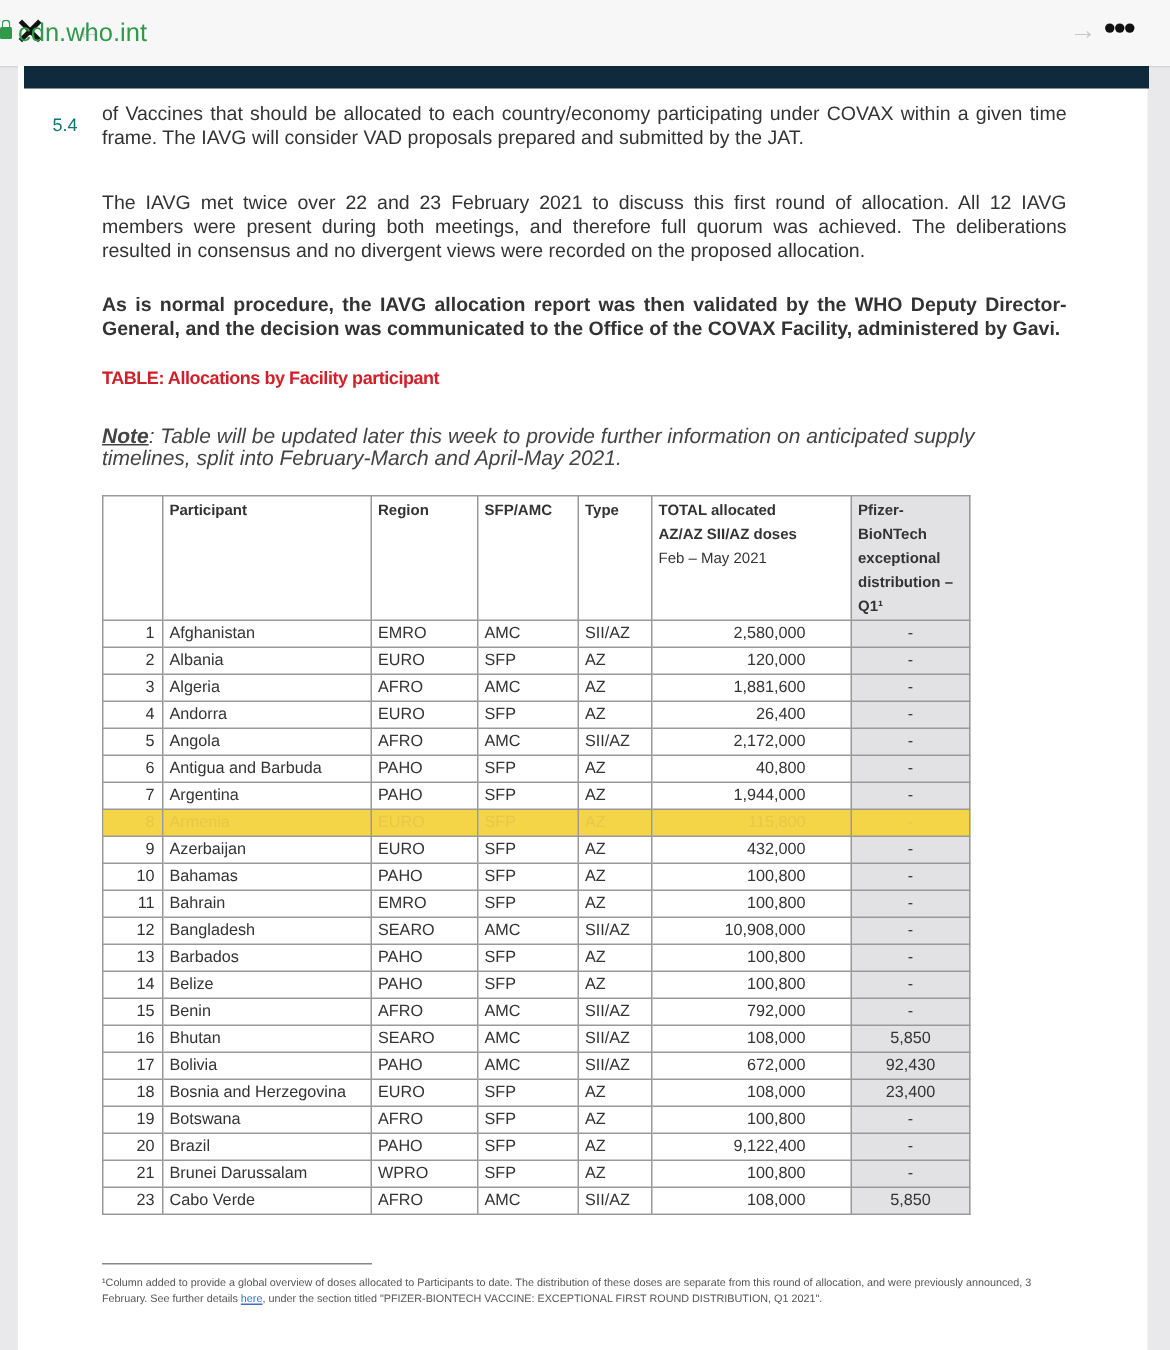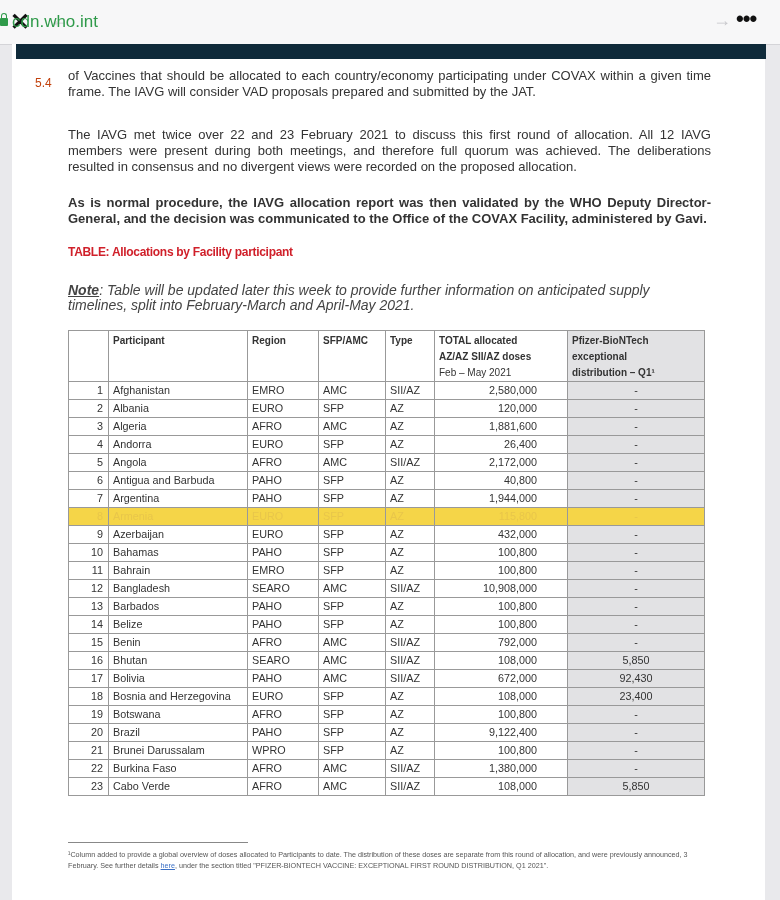--- a/index.html
+++ b/index.html
@@ -7,27 +7,27 @@
   .topbar{position:absolute;left:0;top:0;width:780px;height:44px;background:#f7f7f8;border-bottom:1px solid #d4d4d8;}
   .close{position:absolute;left:10px;top:8px;font-size:24px;font-weight:bold;color:#111;line-height:28px;}
   .back{position:absolute;left:50px;top:10px;font-size:18px;color:#c8c8cc;}
   .fwd{position:absolute;left:713px;top:10px;font-size:18px;color:#c8c8cc;}
   .more{position:absolute;left:736px;top:6px;font-size:22px;font-weight:bold;color:#111;letter-spacing:-1px;}
   .url{position:absolute;left:0;width:760px;top:12px;text-align:left;font-size:17px;color:#2f9a4a;}
   .url .lock{display:inline-block;width:8px;height:8px;background:#2f9a4a;border-radius:1px;margin-right:4px;position:relative;top:-1px;}
   .url .lock:before{content:"";position:absolute;left:1px;top:-5px;width:4px;height:5px;border:1px solid #2f9a4a;border-bottom:none;border-radius:3px 3px 0 0;}
   .page{position:absolute;left:12px;top:44px;width:753px;height:856px;background:#fff;}
   .darkbar{position:absolute;left:16px;top:44px;width:750px;height:15px;background:#0f2a3a;}
-  .ghost{position:absolute;left:35px;top:76px;font-size:12px;color:#c2410c;}
+  .ghost{position:absolute;left:35px;top:76px;font-size:12px;color:#0f766e;}
   .para{position:absolute;left:68px;width:643px;font-size:13px;line-height:16px;color:#333;text-align:justify;}
   .p1{top:68px;} .p2{top:127px;} .p3{top:195px;font-weight:bold;}
   .title{position:absolute;left:68px;top:245px;font-size:12px;font-weight:bold;color:#d0202a;letter-spacing:-0.3px;}
   .note{position:absolute;left:68px;top:283px;width:643px;font-size:14px;line-height:15px;color:#444;font-style:italic;}
   .note b{text-decoration:underline;font-style:italic;}
-  table{position:absolute;left:68px;top:330px;width:637px;border-collapse:collapse;font-size:10.8px;color:#333;}
+  table{position:absolute;left:68px;top:330px;width:579px;border-collapse:collapse;font-size:10.8px;color:#333;}
   td,th{border:1px solid #999;padding:0 4px;height:17px;line-height:17px;vertical-align:top;}
   th{font-weight:bold;font-size:10px;text-align:left;line-height:16px;padding-top:2px;height:48px;}
   th .sub{font-weight:normal;}
   td.num{text-align:right;width:30px;padding-right:5px;}
   td.total{text-align:right;padding-right:30px;}
   td.pf,th.pf{background:#e2e2e4;text-align:center;}
   th.pf{text-align:left;}
   tr.hl td{background:#f5d548;color:#e8c64a;}
   .fnline{position:absolute;left:68px;top:842px;width:180px;height:1px;background:#888;}
   .fn{position:absolute;left:68px;top:849px;width:650px;font-size:7.2px;line-height:11px;color:#555;}
@@ -261,29 +261,20 @@
       <tr>
         <td class="num">21</td>
         <td>Brunei Darussalam</td>
         <td>WPRO</td>
         <td>SFP</td>
         <td>AZ</td>
         <td class="total">100,800</td>
         <td class="pf">-</td>
       </tr>
       <tr>
-        <td class="num">22</td>
-        <td>Burkina Faso</td>
-        <td>AFRO</td>
-        <td>AMC</td>
-        <td>SII/AZ</td>
-        <td class="total">1,380,000</td>
-        <td class="pf">-</td>
-      </tr>
-      <tr>
         <td class="num">23</td>
         <td>Cabo Verde</td>
         <td>AFRO</td>
         <td>AMC</td>
         <td>SII/AZ</td>
         <td class="total">108,000</td>
         <td class="pf">5,850</td>
       </tr>
     </tbody>
 </table>

